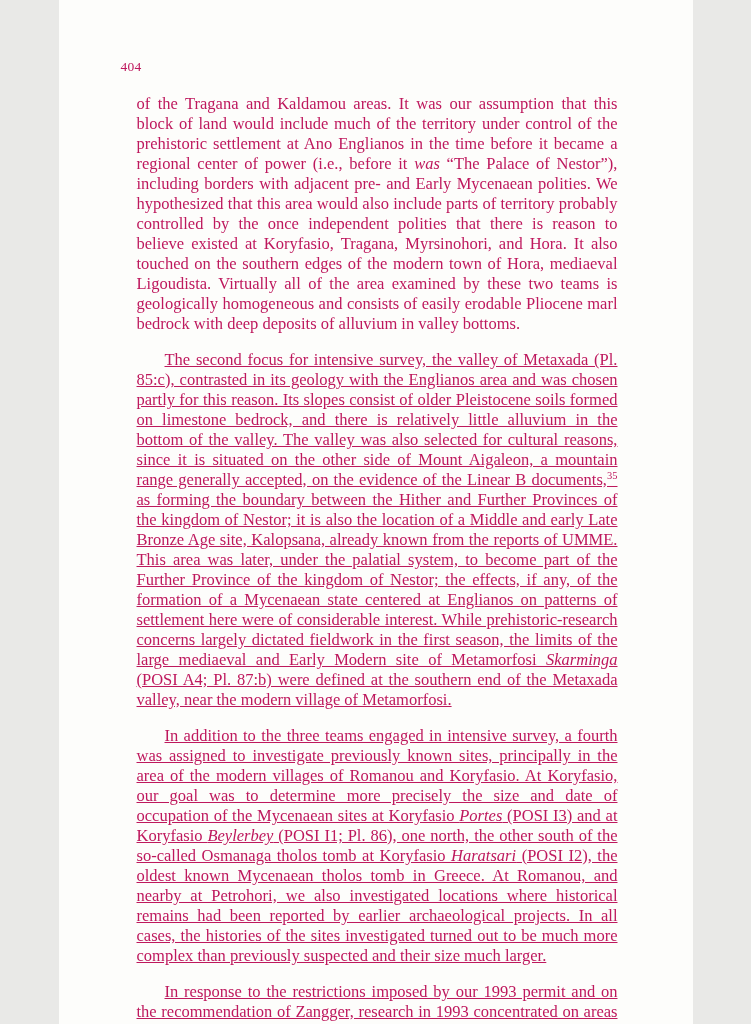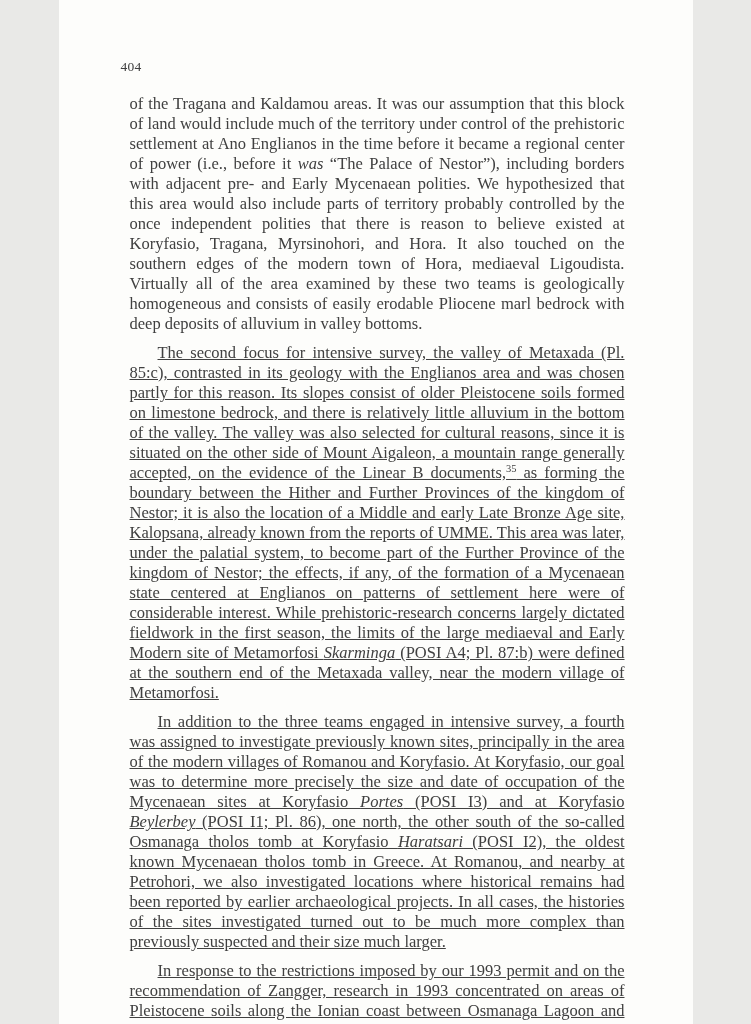--- a/index.html
+++ b/index.html
@@ -6,21 +6,21 @@
     margin: 0;
     padding: 0;
     background: #e9e9e7;
   }
   .page {
     position: relative;
     width: 634px;
     height: 1024px;
     margin: 0 auto;
     background: #fdfdfb;
-    color: #404040;
+    color: #be185d;
     font-family: "Liberation Serif", "DejaVu Serif", serif;
     box-sizing: border-box;
     padding: 59px 59px 0 62px;
     overflow: hidden;
   }
   .running-header {
     display: flex;
     align-items: baseline;
     font-size: 13.5px;
     letter-spacing: 0.25px;
@@ -32,21 +32,21 @@
   }
   .running-head {
     font-size: 13.5px;
   }
   .body-text {
     font-size: 16.5px;
     line-height: 20px;
     text-align: justify;
   }
   .para {
-    margin: 9px;
+    margin: 16px;
   }
   .para.indent {
     text-indent: 28px;
     text-decoration: underline;
   }
   .body-text em {
     font-style: italic;
   }
   .body-text sup {
     font-size: 10.5px;

